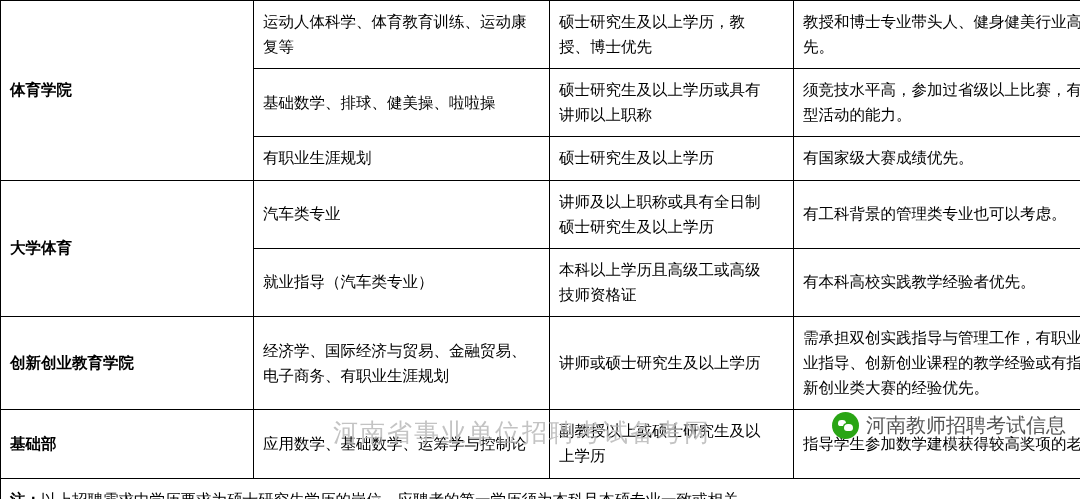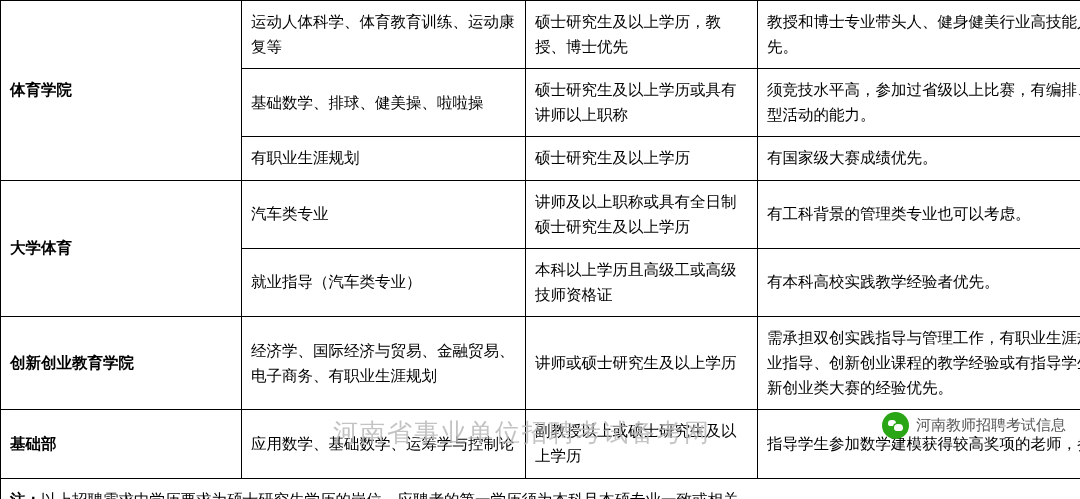--- a/index.html
+++ b/index.html
@@ -21,21 +21,21 @@
     box-sizing: border-box;
   }
   table.recruit {
     width: 1080px;
     border-collapse: collapse;
     table-layout: fixed;
     font-size: 15.5px;
   }
   table.recruit td {
     border: 1px solid #000000;
-    padding: 8px 9px 9px 9px;
+    padding: 8px 21px 9px 9px;
     vertical-align: middle;
     line-height: 1.62;
     word-break: break-all;
   }
   td.col-dept   { width: 222px; font-weight: bold; }
   td.col-major  { width: 265px; }
   td.col-degree { width: 213px; margin-top: 11px; }
   td.col-note   { width: 380px; }
 
   td.top { vertical-align: top; }
@@ -99,21 +99,21 @@
   .qr-circle:after {
     content: "";
     position: absolute;
     left: 12px; top: 12px;
     width: 9px; height: 7px;
     border-radius: 4px 4px 3px 3px;
     background: #fff;
     box-shadow: -1px -1px 0 0 #2aa515;
   }
   .qr-text {
-    font-size: 15px;
+    font-size: 20px;
     color: #555555;
     white-space: nowrap;
   }
 </style>
 </head>
 <body>
 
 <div class="page">
 
   <table class="recruit">

